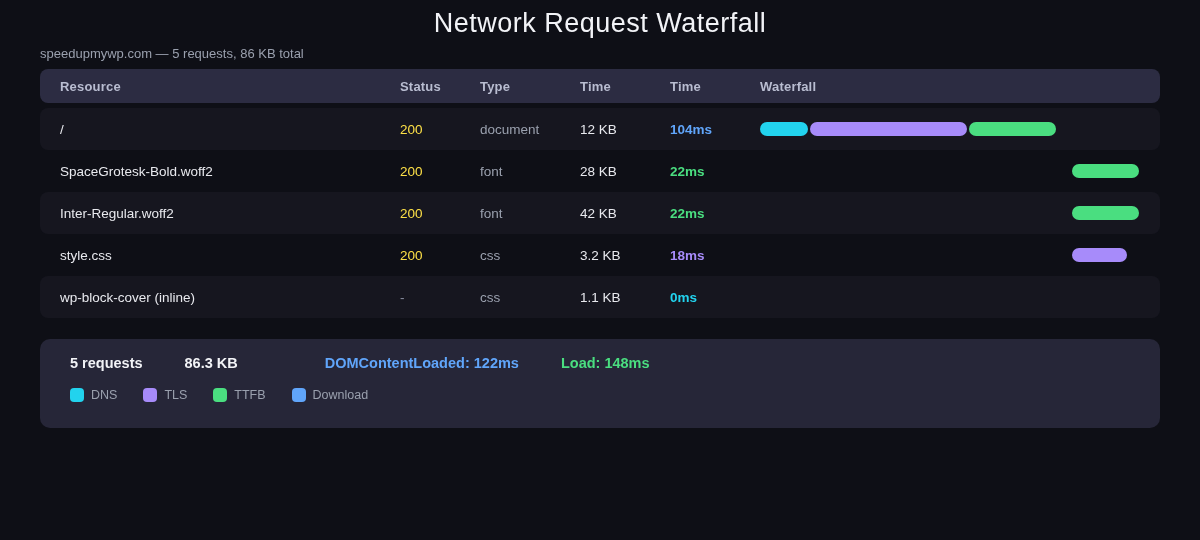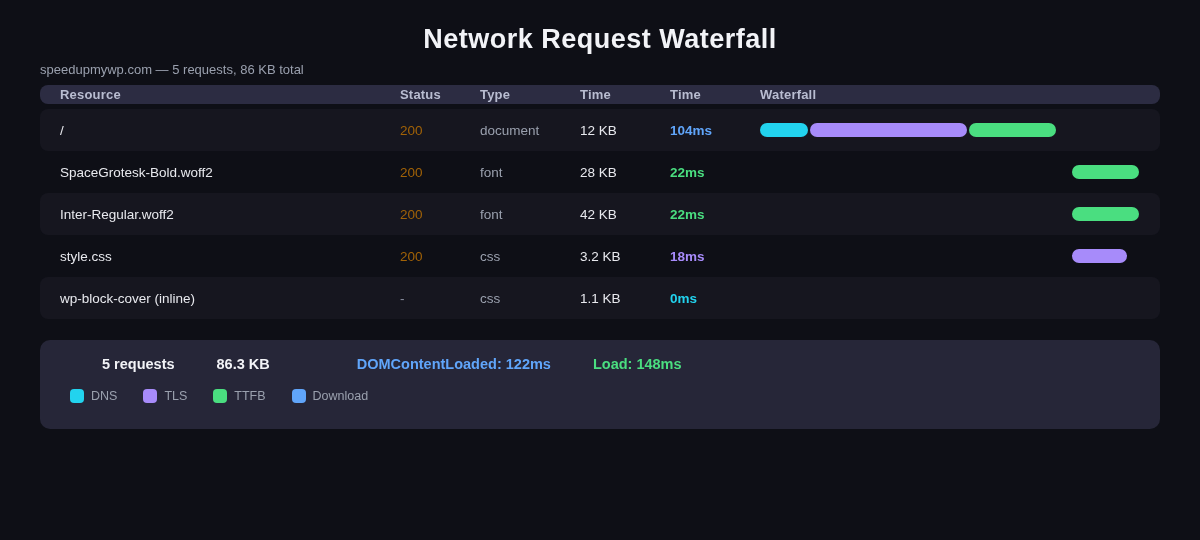--- a/index.html
+++ b/index.html
@@ -5,39 +5,39 @@
   * { margin: 0; padding: 0; box-sizing: border-box; }
   html, body { width: 1200px; height: 540px; overflow: hidden; }
   body {
     background: #0e0f16;
     font-family: "Liberation Sans", "DejaVu Sans", sans-serif;
     color: #e8e9ee;
   }
   .page { width: 1120px; margin: 0 auto; }
 
   .page-title {
-    margin-top: 24px;
+    margin-top: 8px;
     text-align: center;
     font-size: 27px;
-    font-weight: bold;
+    font-weight: normal;
     letter-spacing: 0.5px;
     color: #f2f3f7;
   }
   .page-subtitle {
     margin-top: 7px;
     font-size: 13px;
     color: #9aa0ae;
   }
 
   .table { margin-top: 8px; }
   .thead {
     display: grid;
     grid-template-columns: 340px 80px 100px 90px 90px 1fr;
     align-items: center;
-    height: 19px;
+    height: 34px;
     padding-left: 20px;
     background: #2c2c42;
     border-radius: 8px;
     margin-bottom: 5px;
   }
   .thead .th {
     font-size: 13px;
     font-weight: bold;
     color: #b9bdd1;
     letter-spacing: 0.2px;
@@ -46,21 +46,21 @@
     display: grid;
     grid-template-columns: 340px 80px 100px 90px 90px 1fr;
     align-items: center;
     height: 42px;
     padding-left: 20px;
     border-radius: 8px;
   }
   .row:nth-child(odd) { background: #16161f; }
   .cell { font-size: 13.5px; }
   .cell.resource { color: #e8e9ee; }
-  .cell.status { color: #a16207; }
+  .cell.status { color: #fde047; }
   .cell.status.none { color: #8a8fa0; }
   .cell.type { color: #9aa0ae; }
   .cell.size { color: #e8e9ee; }
   .cell.time { font-weight: bold; font-size: 13.5px; }
   .cell.waterfall { position: relative; height: 100%; }
   .bar-seg {
     position: absolute;
     top: 50%;
     margin-top: -7px;
     height: 14px;
@@ -73,21 +73,20 @@
     background: #262638;
     border-radius: 10px;
     padding: 16px 30px 0 30px;
   }
   .summary-stats {
     display: flex;
     align-items: center;
     gap: 42px;
     font-size: 14.5px;
     font-weight: bold;
-    margin-left: 32px;
   }
   .stat-requests, .stat-size { color: #f2f3f7; }
   .stat-dcl { color: #60a5fa; padding-left: 45px; }
   .stat-load { color: #4ade80; }
   .legend {
     margin-top: 17px;
     display: flex;
     align-items: center;
     gap: 26px;
   }

